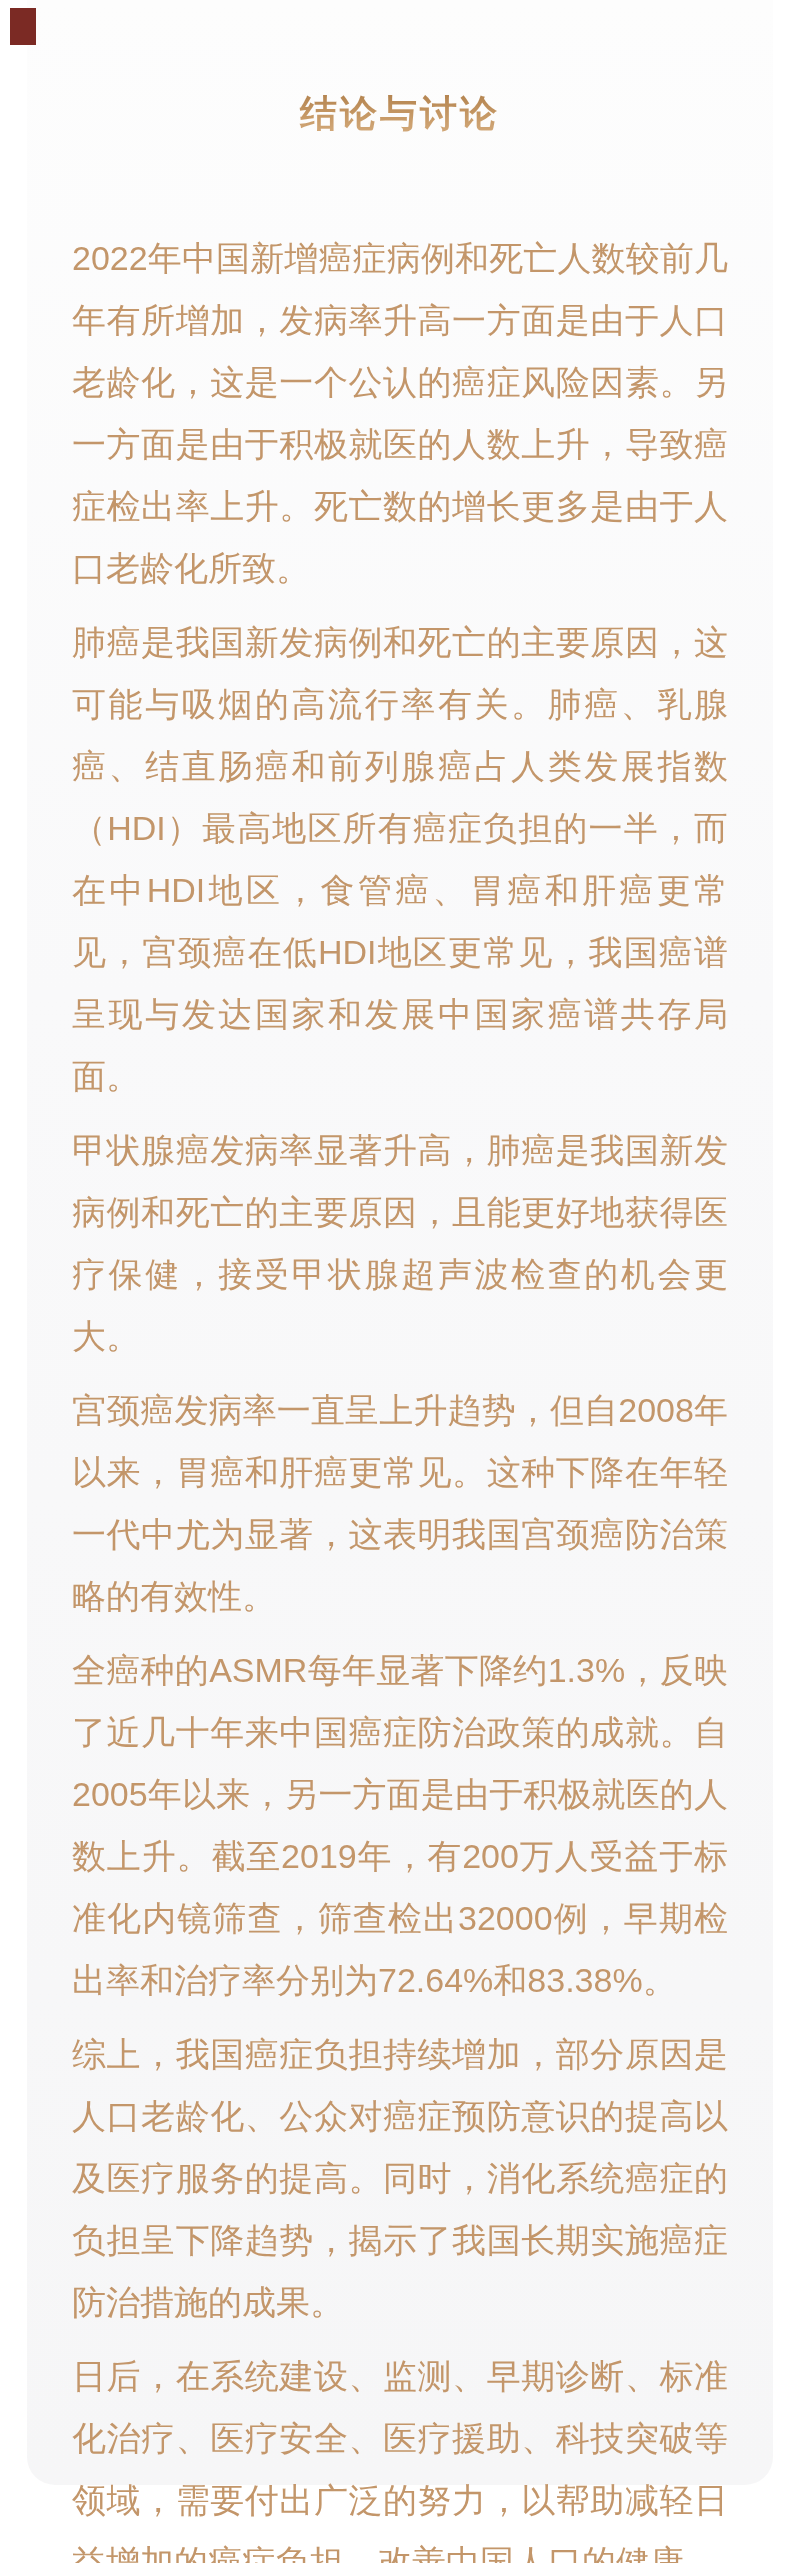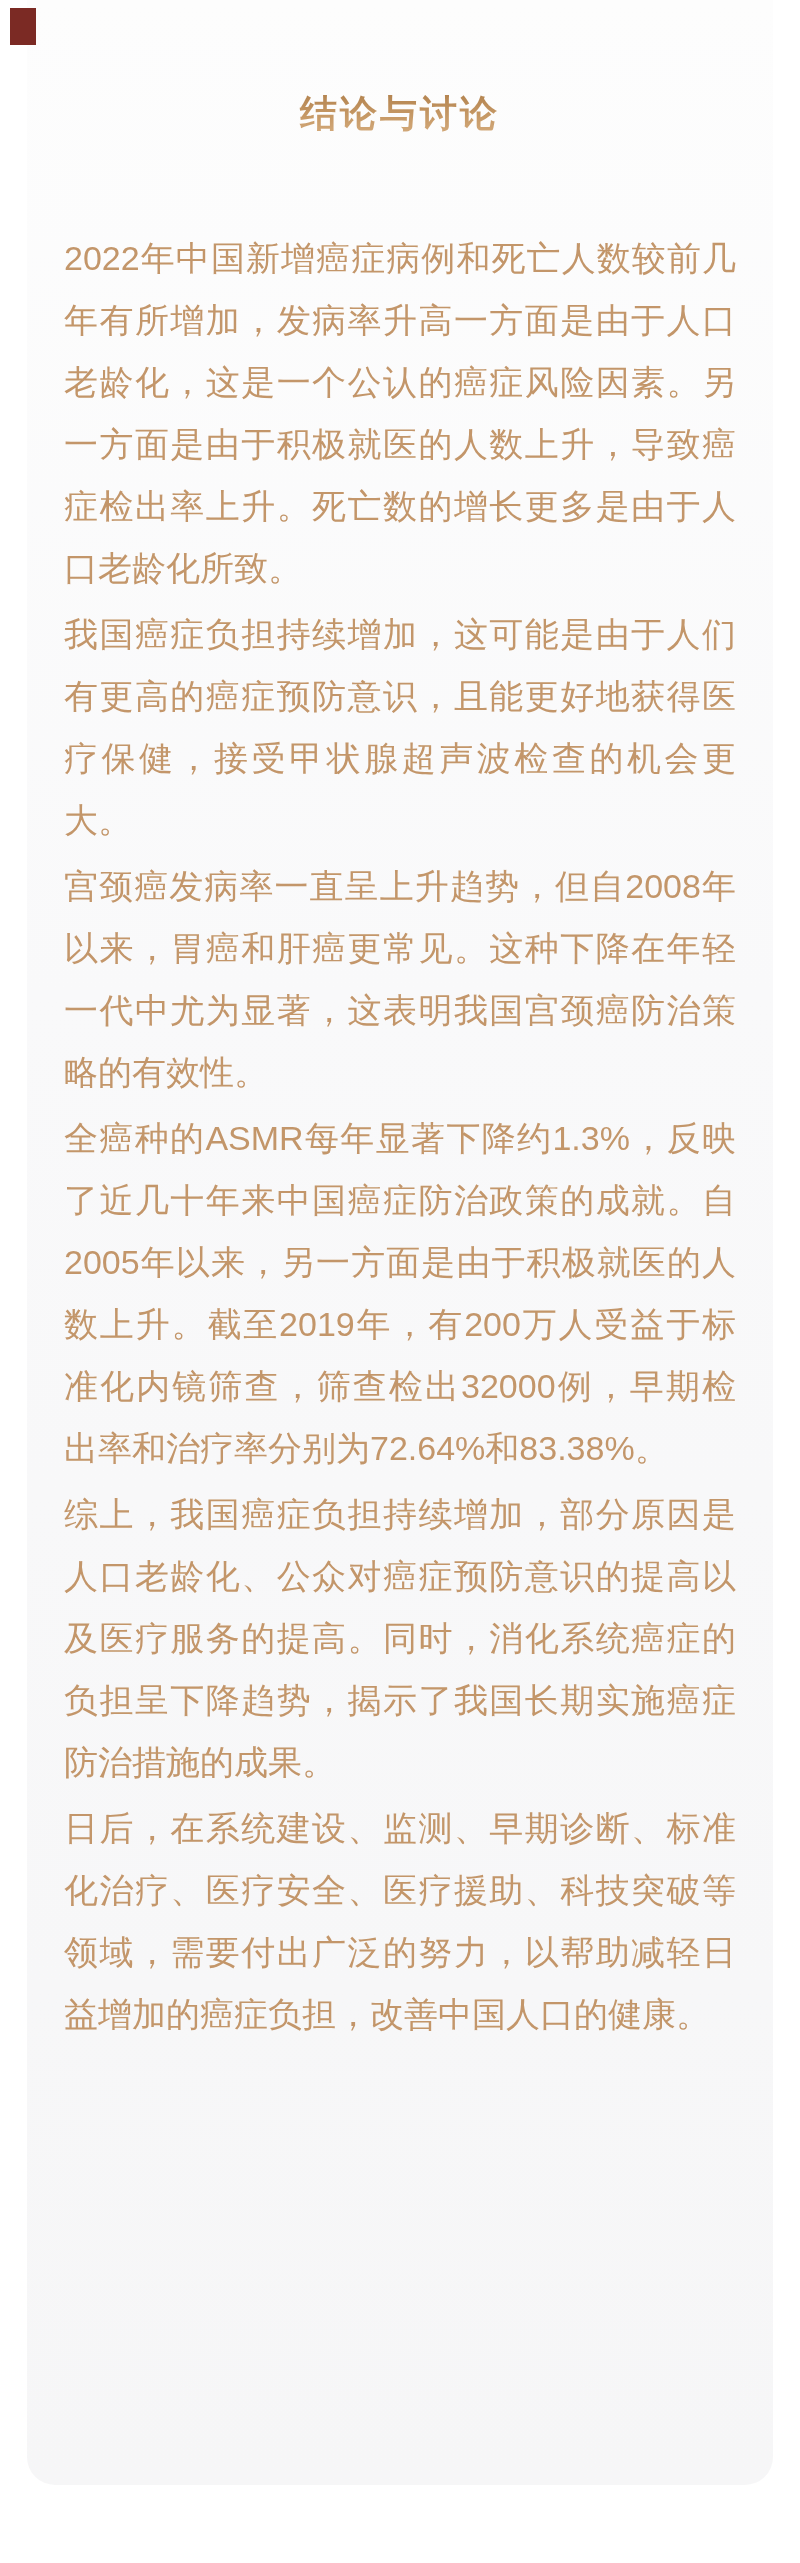--- a/index.html
+++ b/index.html
@@ -51,34 +51,35 @@
     }
   }
   .body {
     margin: 83px 33px 0 33px;
     font-size: 34px;
     line-height: 62px;
     color: #c3966a;
     text-align: justify;
   }
   .body p {
-    margin: 4px;
+    margin: 12px;
     padding: 0;
     text-justify: inter-ideograph;
   }
 </style>
 </head>
 <body>
 
 <div class="page">
   <div class="card">
     <h1 class="title">结论与讨论</h1>
     <div class="body">
       <p>2022年中国新增癌症病例和死亡人数较前几年有所增加，发病率升高一方面是由于人口老龄化，这是一个公认的癌症风险因素。另一方面是由于积极就医的人数上升，导致癌症检出率上升。死亡数的增长更多是由于人口老龄化所致。</p>
-      <p>我国癌症负担持续增加，这可能是由于人们有更高的癌症预防意识，且能更好地获得医疗保健，接受甲状腺超声波检查的机会更大。</p>
+      <p>肺癌是我国新发病例和死亡的主要原因，这可能与吸烟的高流行率有关。肺癌、乳腺癌、结直肠癌和前列腺癌占人类发展指数（HDI）最高地区所有癌症负担的一半，而在中HDI地区，食管癌、胃癌和肝癌更常见，宫颈癌在低HDI地区更常见，我国癌谱呈现与发达国家和发展中国家癌谱共存局面。</p>
+      <p>甲状腺癌发病率显著升高，肺癌是我国新发病例和死亡的主要原因，且能更好地获得医疗保健，接受甲状腺超声波检查的机会更大。</p>
       <p>宫颈癌发病率一直呈上升趋势，但自2008年以来，胃癌和肝癌更常见。这种下降在年轻一代中尤为显著，这表明我国宫颈癌防治策略的有效性。</p>
       <p>全癌种的ASMR每年显著下降约1.3%，反映了近几十年来中国癌症防治政策的成就。自2005年以来，另一方面是由于积极就医的人数上升。截至2019年，有200万人受益于标准化内镜筛查，筛查检出32000例，早期检出率和治疗率分别为72.64%和83.38%。</p>
       <p>综上，我国癌症负担持续增加，部分原因是人口老龄化、公众对癌症预防意识的提高以及医疗服务的提高。同时，消化系统癌症的负担呈下降趋势，揭示了我国长期实施癌症防治措施的成果。</p>
       <p>日后，在系统建设、监测、早期诊断、标准化治疗、医疗安全、医疗援助、科技突破等领域，需要付出广泛的努力，以帮助减轻日益增加的癌症负担，改善中国人口的健康。</p>
     </div>
   </div>
   <div class="corner-accent"></div>
 </div>
 
 </body></html>

